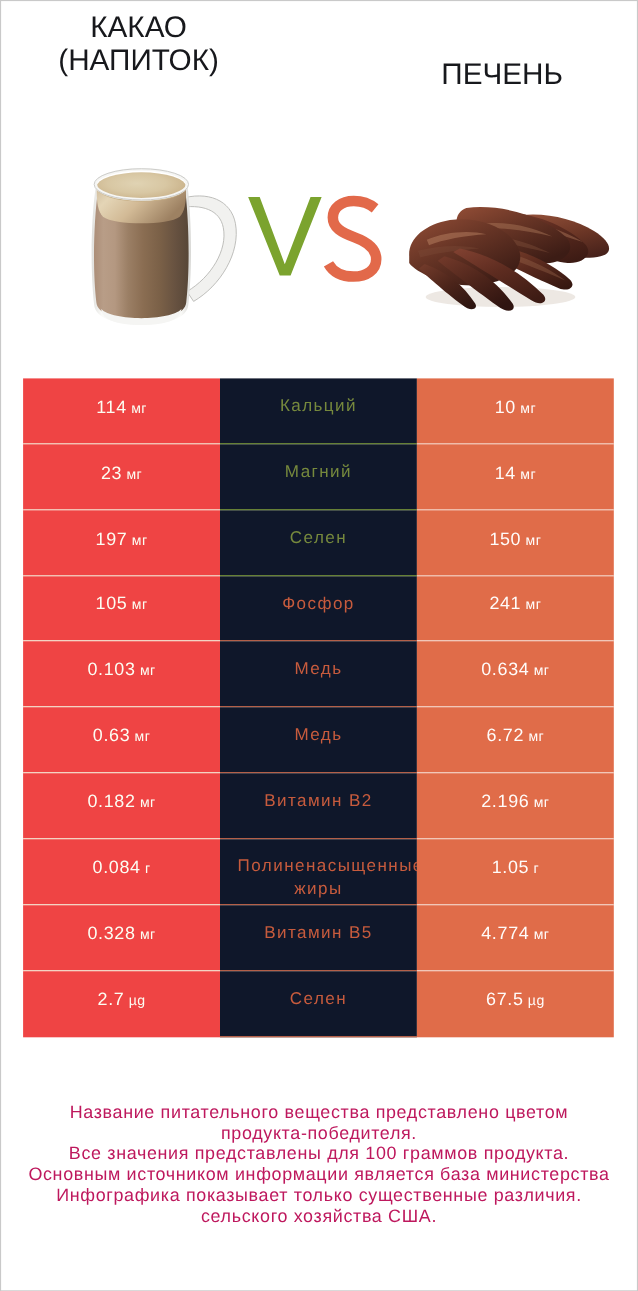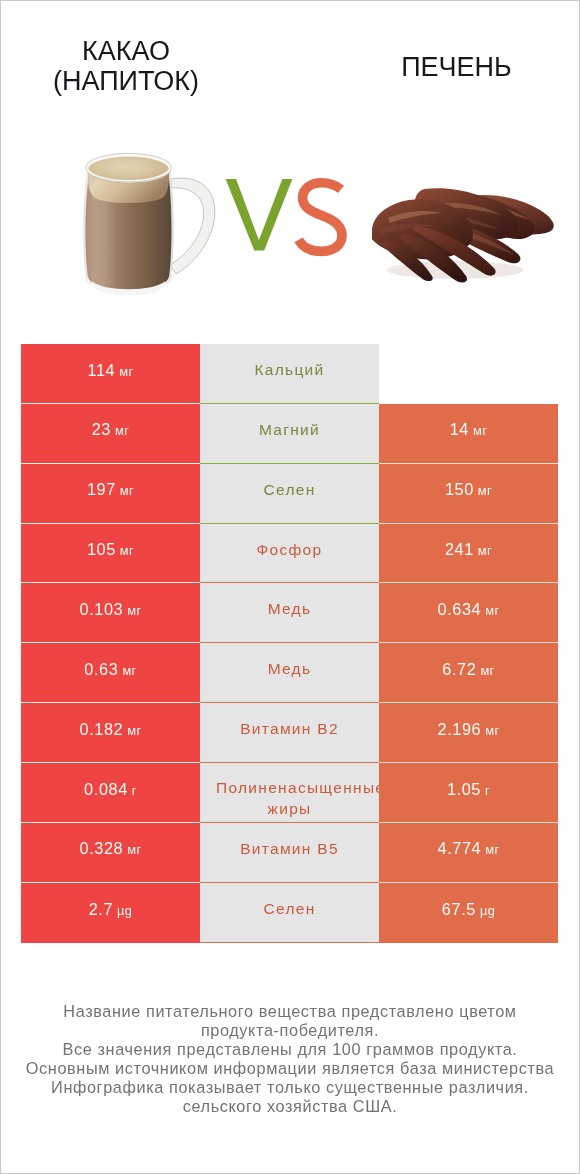--- a/index.html
+++ b/index.html
@@ -2,45 +2,45 @@
 <html><head>
 <meta charset="utf-8">
 <style>
   html,body{margin:0;padding:0;}
   body{width:580px;height:1174px;background:#ffffff;font-family:"Liberation Sans",sans-serif;overflow:hidden;}
   .page{position:relative;width:580px;height:1174px;background:#fff;}
   .page-border{position:absolute;left:0;top:0;width:580px;height:1174px;box-sizing:border-box;border:1px solid #c9c9c9;pointer-events:none;z-index:5;}
 
   
   .titles{position:absolute;left:0;top:0;width:580px;height:118px;}
-  .t-left{position:absolute;left:0;top:36px;width:252px;text-align:center;font-size:27px;line-height:30px;color:#17181c;}
+  .t-left{position:absolute;left:0;top:10px;width:252px;text-align:center;font-size:27px;line-height:30px;color:#17181c;}
   .t-right{position:absolute;left:331px;top:52px;width:251px;text-align:center;font-size:27px;line-height:30px;color:#17181c;}
 
   
   .hero{position:absolute;left:0;top:0;width:580px;height:330px;}
   .hero svg{position:absolute;left:0;top:0;}
 
   
   .table{position:absolute;left:21px;top:344px;width:537px;}
   .row{display:flex;height:59.87px;}
   .cell{display:flex;align-items:center;justify-content:center;box-sizing:border-box;overflow:hidden;line-height:1;padding-bottom:7px;}
   .c-left{width:179px;background:#ef4444;color:#fcfdf3;border-bottom:1px solid #f4f7e2;}
-  .c-mid{width:179px;background:#e5e5e5;border-bottom:1px solid #8aae3c;}
+  .c-mid{width:179px;background:#0f172a;border-bottom:1px solid #8aae3c;}
   .row.w-right .c-mid{border-bottom-color:#de7351;}
   .c-right{width:179px;background:#E06C49;color:#fffcfa;border-bottom:1px solid #f6ded4;}
   .row:last-child .c-left,.row:last-child .c-right{border-bottom:none;}
   .num{font-size:16.3px;white-space:nowrap;letter-spacing:0.6px;}
   .num .u{font-size:12.8px;letter-spacing:0.4px;}
   .lbl{font-size:15.5px;letter-spacing:1.3px;text-align:center;line-height:20px;white-space:nowrap;}
   .lbl.wrap{white-space:normal;width:147px;line-height:20.9px;padding-top:20px;}
   .lbl.g{color:#76893D;}
   .lbl.o{color:#C75B3D;}
 
   
-  .foot{position:absolute;left:0;top:1002px;width:580px;text-align:center;font-size:16.3px;letter-spacing:0.6px;line-height:19.1px;color:#737373;}
+  .foot{position:absolute;left:0;top:1002px;width:580px;text-align:center;font-size:16.3px;letter-spacing:0.6px;line-height:19.1px;color:#be185d;}
 </style>
 </head>
 <body>
 
 <div class="page">
 
   <div class="page-border"></div>
 
   <div class="titles">
     <div class="t-left"><span>КАКАО</span><br><span>(НАПИТОК)</span></div>
@@ -198,20 +198,23 @@
   </div>
 
   <div class="table" id="tbl">
       <div class="row w-left">
         <div class="cell c-left">
           <span class="num">114<span class="u"> мг</span></span>
         </div>
         <div class="cell c-mid">
           <span class="lbl g">Кальций</span>
         </div>
+        <div class="cell c-right">
+          <span class="num">10<span class="u"> мг</span></span>
+        </div>
       </div>
       <div class="row w-left">
         <div class="cell c-left">
           <span class="num">23<span class="u"> мг</span></span>
         </div>
         <div class="cell c-mid">
           <span class="lbl g">Магний</span>
         </div>
         <div class="cell c-right">
           <span class="num">14<span class="u"> мг</span></span>

